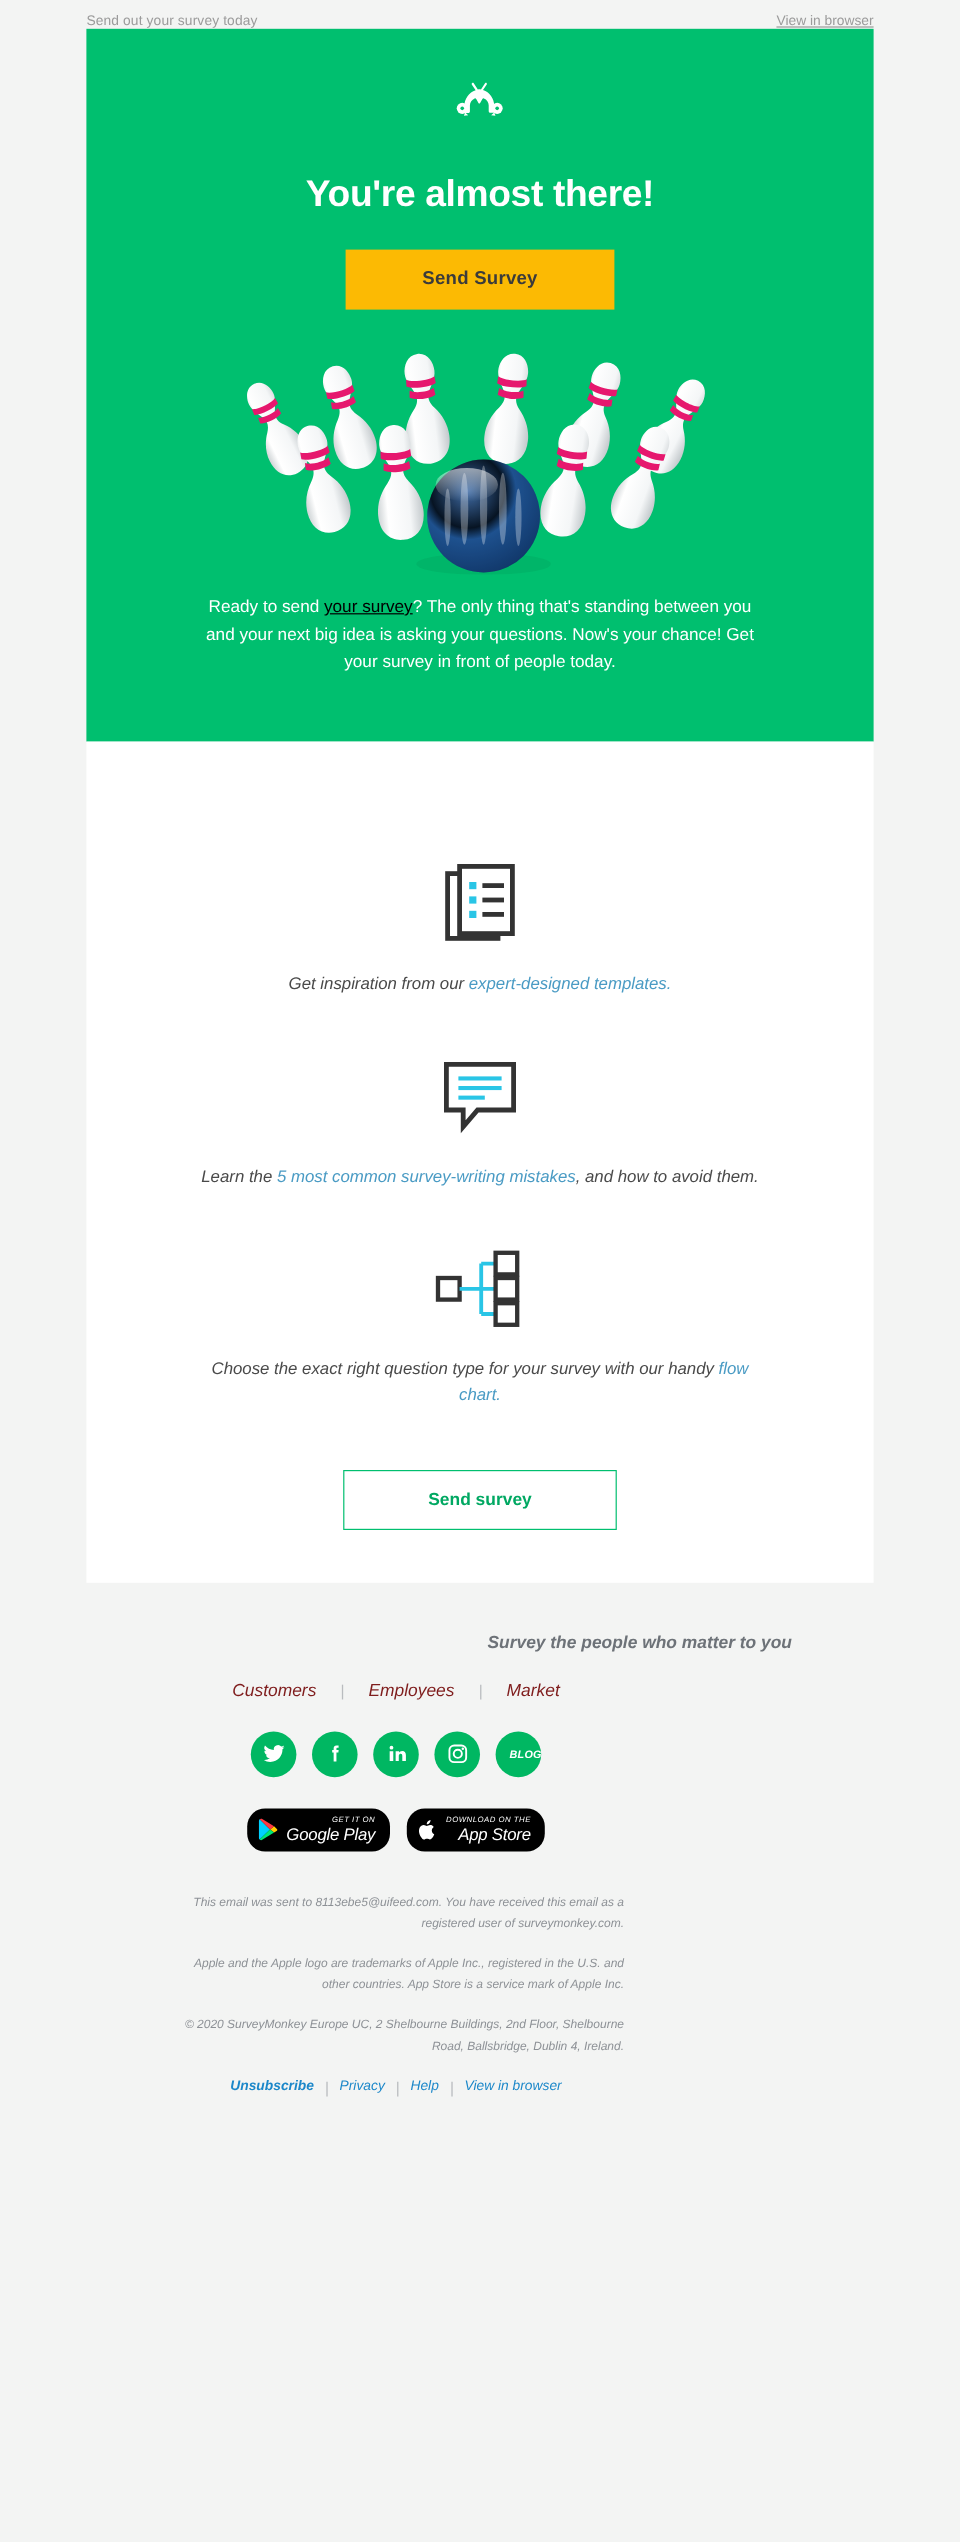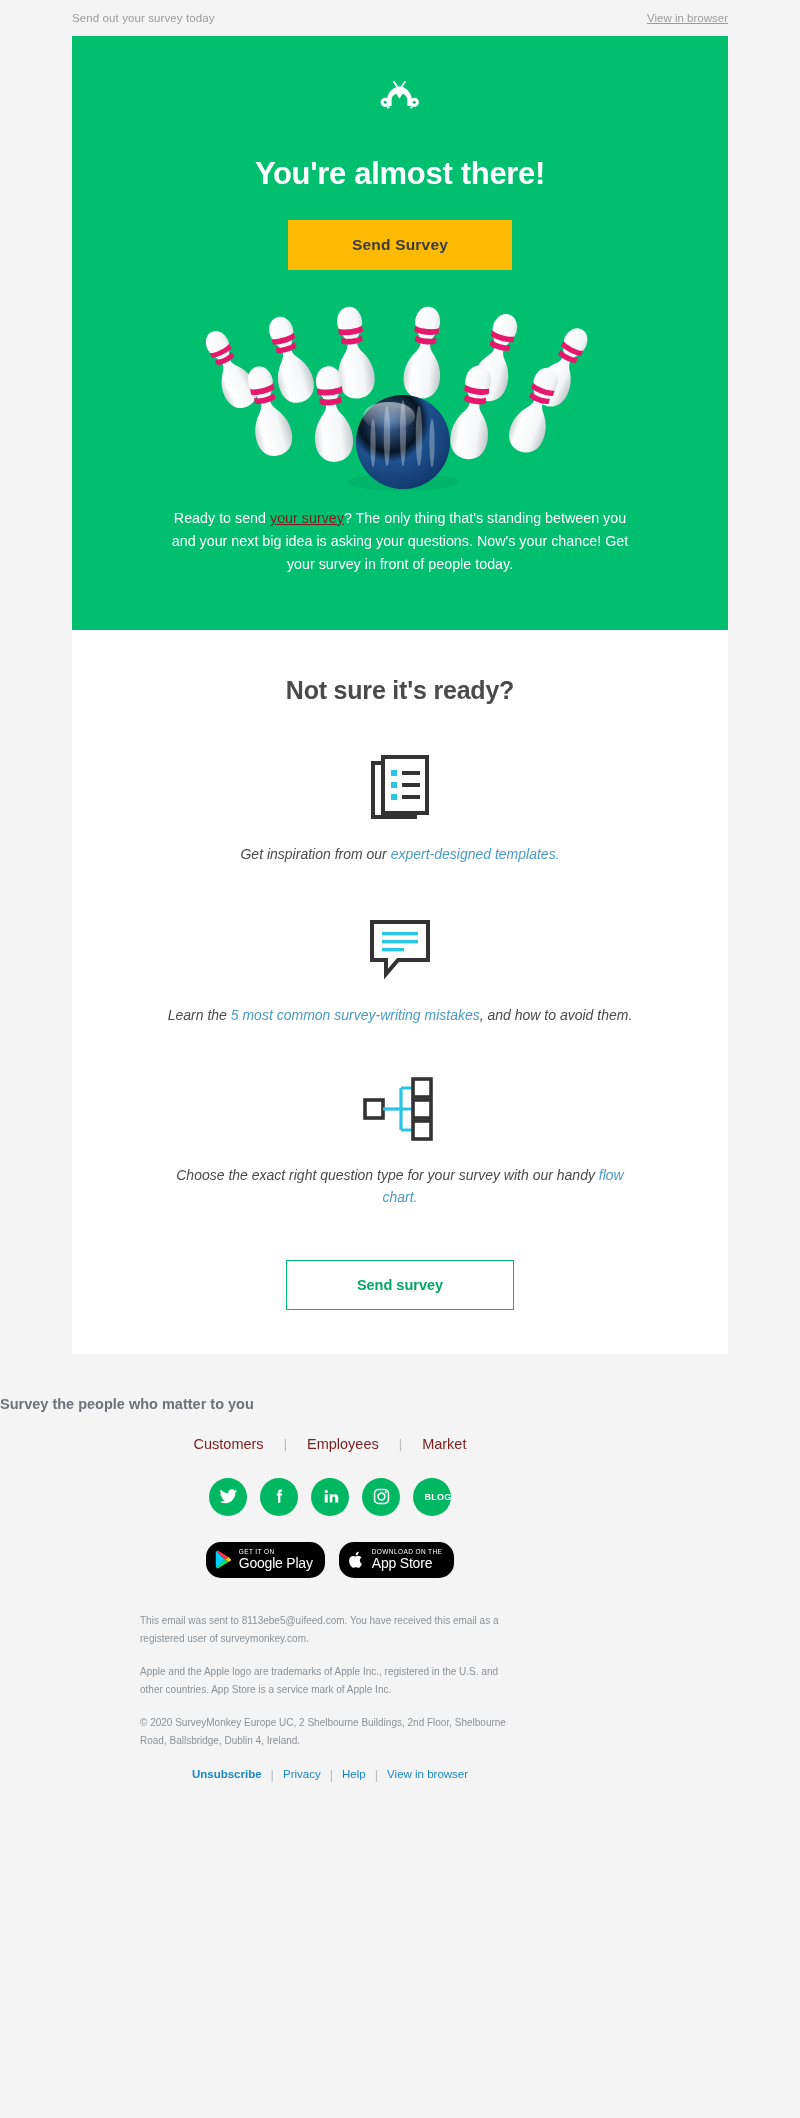--- a/index.html
+++ b/index.html
@@ -6,21 +6,21 @@
   html, body {
     width: 800px;
     background: #f3f4f3;
     font-family: "Liberation Sans", sans-serif;
     -webkit-font-smoothing: antialiased;
   }
   body { padding-bottom: 40px; }
 
   .preheader {
     width: 800px;
-    padding: 12px 72px 12px 72px;
+    padding: 12px 72px 0 72px;
     display: flex;
     justify-content: space-between;
     align-items: flex-start;
   }
   .preheader-text {
     font-size: 11.5px;
     color: #9b9b9b;
     letter-spacing: .1px;
   }
   .preheader-link {
@@ -75,21 +75,21 @@
   }
   .bowling svg { display: block; margin: 0 auto; }
 
   .hero-copy {
     color: #ffffff;
     font-size: 14.3px;
     line-height: 1.62;
     padding: 16px 92px 54px 92px;
   }
   .hero-copy a {
-    color: #7f1d1d;
+    color: #000000;
     text-decoration: underline;
     cursor: pointer;
   }
 
   
   .white-section {
     margin: 0 72px;
     width: 656px;
     background: #ffffff;
     padding: 46px 0 44px 0;
@@ -134,22 +134,23 @@
     font-size: 14.5px;
     font-weight: bold;
     padding: 16px 70px;
     cursor: pointer;
     font-family: "Liberation Sans", sans-serif;
   }
 
   
   .footer {
     width: 660px;
-    text-align: left;
+    text-align: right;
     padding-top: 42px;
+    font-style: italic;
   }
   .footer-title {
     font-size: 14.5px;
     font-weight: bold;
     color: #6d7278;
   }
   .footer-links {
     margin-top: 24px;
     font-size: 14.5px;
     color: #1b87c9;
@@ -336,21 +337,20 @@
         <ellipse cx="214" cy="120" rx="26" ry="14" fill="url(#shineG)"></ellipse>
       </svg>
     </div>
 
     <div class="hero-copy">
       <span>Ready to send </span><a>your survey</a><span>? The only thing that's standing between you and your next big idea is asking your questions. Now's your chance! Get your survey in front of people today.</span>
     </div>
   </div>
 
   <div class="white-section">
-    <div class="section-title">Not sure it's ready?</div>
 
     <div class="feature">
       <div class="feature-icon">
         <svg width="62" height="70" viewBox="0 0 62 70">
           <rect x="4" y="10" width="42" height="54" fill="#ffffff" stroke="#333333" stroke-width="4"></rect>
           <rect x="14" y="4" width="44" height="56" fill="#ffffff" stroke="#333333" stroke-width="4"></rect>
           <rect x="22" y="17" width="6" height="6" fill="#29c5e6"></rect>
           <rect x="22" y="29" width="6" height="6" fill="#29c5e6"></rect>
           <rect x="22" y="41" width="6" height="6" fill="#29c5e6"></rect>
           <rect x="33" y="18" width="18" height="4" fill="#333333"></rect>

